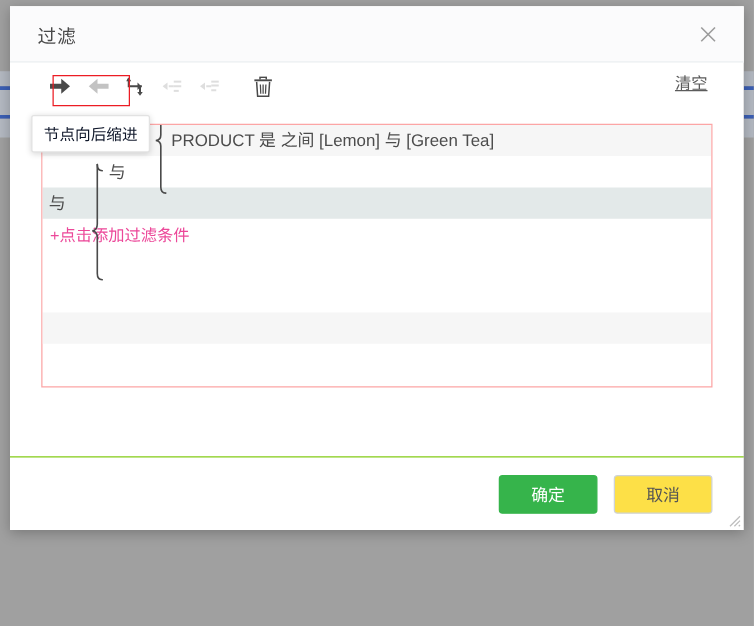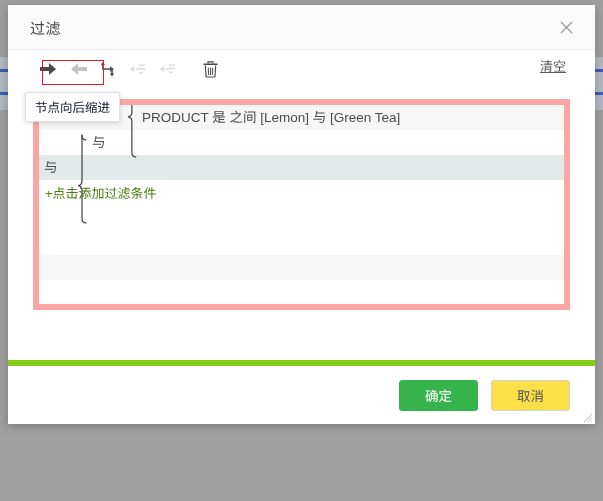--- a/index.html
+++ b/index.html
@@ -135,21 +135,21 @@
     font-size: 12.5px;
     color: #0f172a;
     white-space: nowrap;
     z-index: 30;
   }
 
   
   #condition-panel {
     position: relative;
     height: 211px;
-    border: 6px solid #fca5a5;
+    border: 1px solid #fca5a5;
     box-sizing: border-box;
     background: #ffffff;
     overflow: hidden;
   }
   .tree-row {
     height: 25px;
     position: relative;
     font-size: 13.5px;
     color: #4c4c4c;
     display: flex;
@@ -165,38 +165,38 @@
     line-height: 1;
   }
   #add-condition-row {
     height: 25px;
     display: flex;
     align-items: center;
     background: #ffffff;
   }
   #add-condition-link {
     font-size: 13px;
-    color: #4d7c0f;
+    color: #ec4899;
     padding-left: 6px;
     cursor: pointer;
     white-space: nowrap;
   }
   #tree-lines {
     position: absolute;
     left: 0; top: 0;
     width: 100%;
     height: 100%;
     pointer-events: none;
   }
 
   
   #dialog-footer {
     height: 58px;
     min-height: 58px;
-    border-top: 6px solid #84cc16;
+    border-top: 1px solid #84cc16;
     display: flex;
     align-items: center;
     justify-content: flex-end;
     padding-right: 25px;
     gap: 13px;
     position: relative;
   }
   .footer-btn {
     width: 79px;
     height: 31px;

